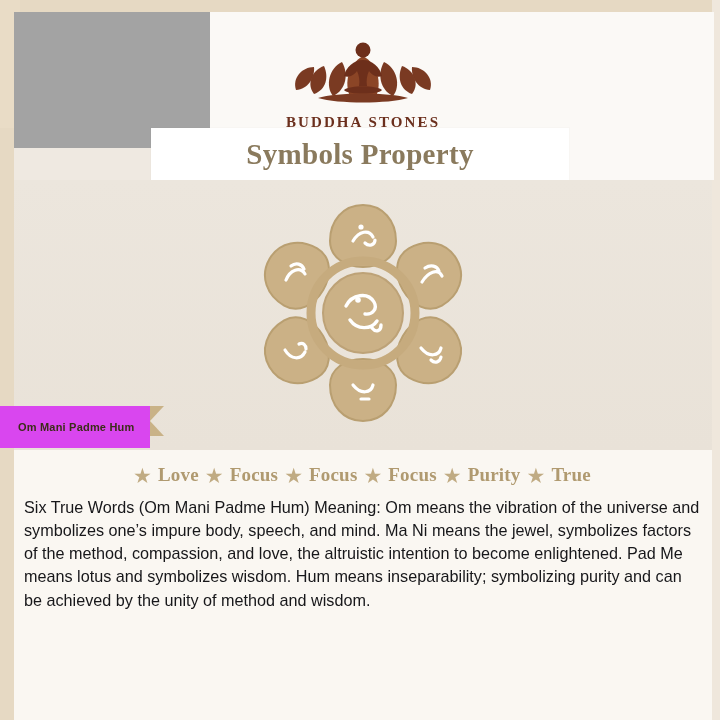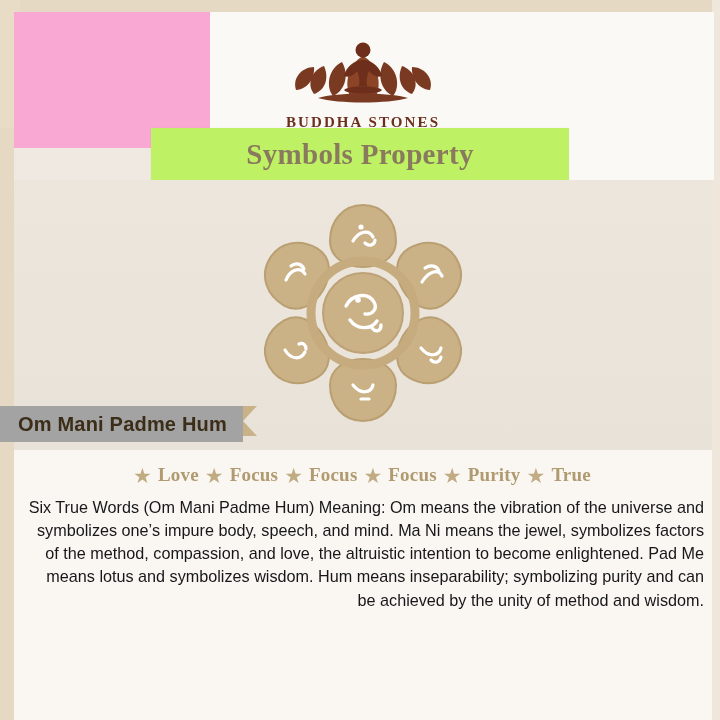--- a/index.html
+++ b/index.html
@@ -51,21 +51,21 @@
     right: 0; top: 0;
     width: 8px; height: 720px;
     background: #efe7dc;
   }
 
   
   .top-panel {
     position: absolute;
     left: 14px; top: 12px;
     width: 698px; height: 136px;
-    background: #f9a8d4;
+    background: #a3a3a3;
   }
   .top-panel-inner {
     position: absolute;
     left: 196px; top: 0;
     width: 504px; height: 168px;
     background: #fbf9f6;
   }
 
   
   .logo-wrap {
@@ -90,21 +90,21 @@
     font-weight: 700;
   }
 
   
   .title-bar {
     position: absolute;
     left: 151px;
     top: 128px;
     width: 418px;
     height: 52px;
-    background: #bef264;
+    background: #ffffff;
     display: flex;
     align-items: center;
     justify-content: center;
     box-shadow: 0 0 0 1px rgba(0,0,0,0.012);
   }
   .title-bar .title {
     font-family: "Liberation Serif", serif;
     font-size: 29px;
     font-weight: 700;
     color: #8a7a5d;
@@ -132,27 +132,27 @@
     transform: translateX(-50%);
     width: 250px;
     height: 250px;
   }
 
   
   .ribbon {
     position: absolute;
     left: 0;
     top: 406px;
-    height: 36px;
-    background: #a3a3a3;
+    height: 42px;
+    background: #d946ef;
     color: #3b2d18;
     display: flex;
     align-items: center;
     padding: 0 16px 0 18px;
-    font-size: 20px;
+    font-size: 11px;
     font-weight: 700;
     letter-spacing: 0.2px;
     z-index: 5;
   }
   .ribbon::after {
     content: "";
     position: absolute;
     right: -14px;
     top: 0;
     width: 0; height: 0;
@@ -189,21 +189,21 @@
     font-weight: 700;
     color: #b09a70;
     letter-spacing: 0.2px;
     padding: 0 2px;
   }
   .body-copy {
     padding: 10px 8px 0 10px;
     font-size: 16.2px;
     line-height: 1.43;
     color: #17171a;
-    text-align: right;
+    text-align: left;
   }
   .body-copy p {
     margin: 0;
   }
 </style>
 </head>
 <body>
 
 <div class="page">
 

